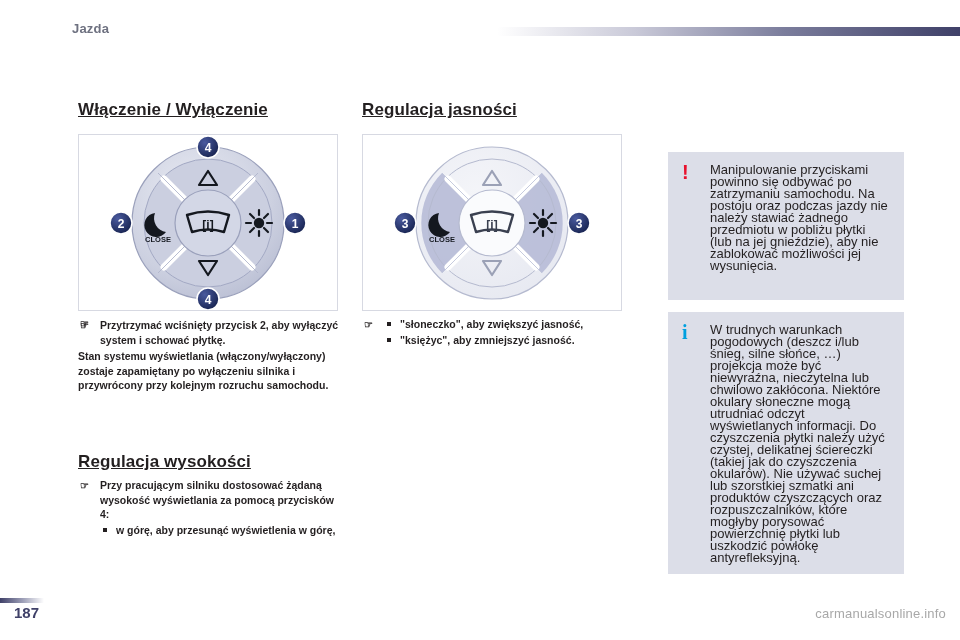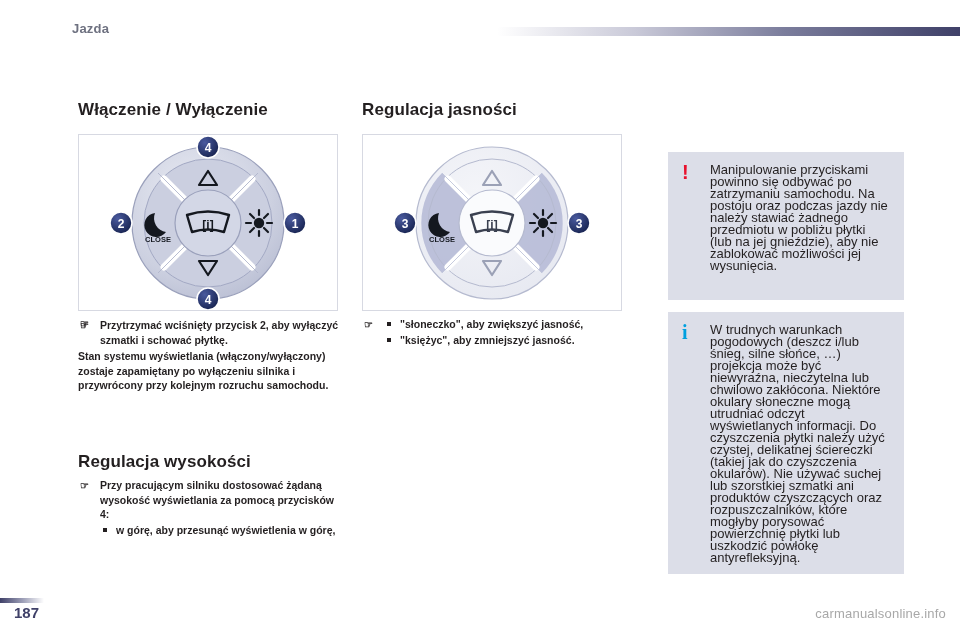--- a/index.html
+++ b/index.html
@@ -38,20 +38,21 @@
     background: linear-gradient(to right, #ffffff 0%, #c9c9d8 30%, #7b7d9c 62%, #3f4068 100%);
   }
 
   
   .col-heading {
     position: absolute;
     font-size: 17px;
     font-weight: bold;
     color: #231f20;
     letter-spacing: .1px;
+    text-decoration: underline;
   }
   #heading-onoff  { left: 78px;  top: 100px; }
   #heading-bright { left: 362px; top: 100px; }
   #heading-height { left: 78px;  top: 452px; }
 
   
   .figure {
     position: absolute;
     background: #ffffff;
     border: 1px solid #d7d9e2;
@@ -240,21 +241,21 @@
     </g>
   </svg>
 </div>
 
 <div class="body-text" id="text-onoff">
   <div class="item">
     <span class="marker">☞</span>
   </div>
   <div class="item">
     <span class="marker">☞</span>
-    <span>Przytrzymać wciśnięty przycisk 2, aby wyłączyć szmatki i schować płytkę.</span>
+    <span>Przytrzymać wciśnięty przycisk 2, aby wyłączyć system i schować płytkę.</span>
   </div>
   <div class="para">Stan systemu wyświetlania (włączony/wyłączony) zostaje zapamiętany po wyłączeniu silnika i przywrócony przy kolejnym rozruchu samochodu.</div>
 </div>
 
 <div class="col-heading" id="heading-height">Regulacja wysokości</div>
 
 <div class="body-text" id="text-height">
   <div class="item">
     <span class="marker">☞</span>
     <span>Przy pracującym silniku dostosować żądaną wysokość wyświetlania za pomocą przycisków 4:</span>

